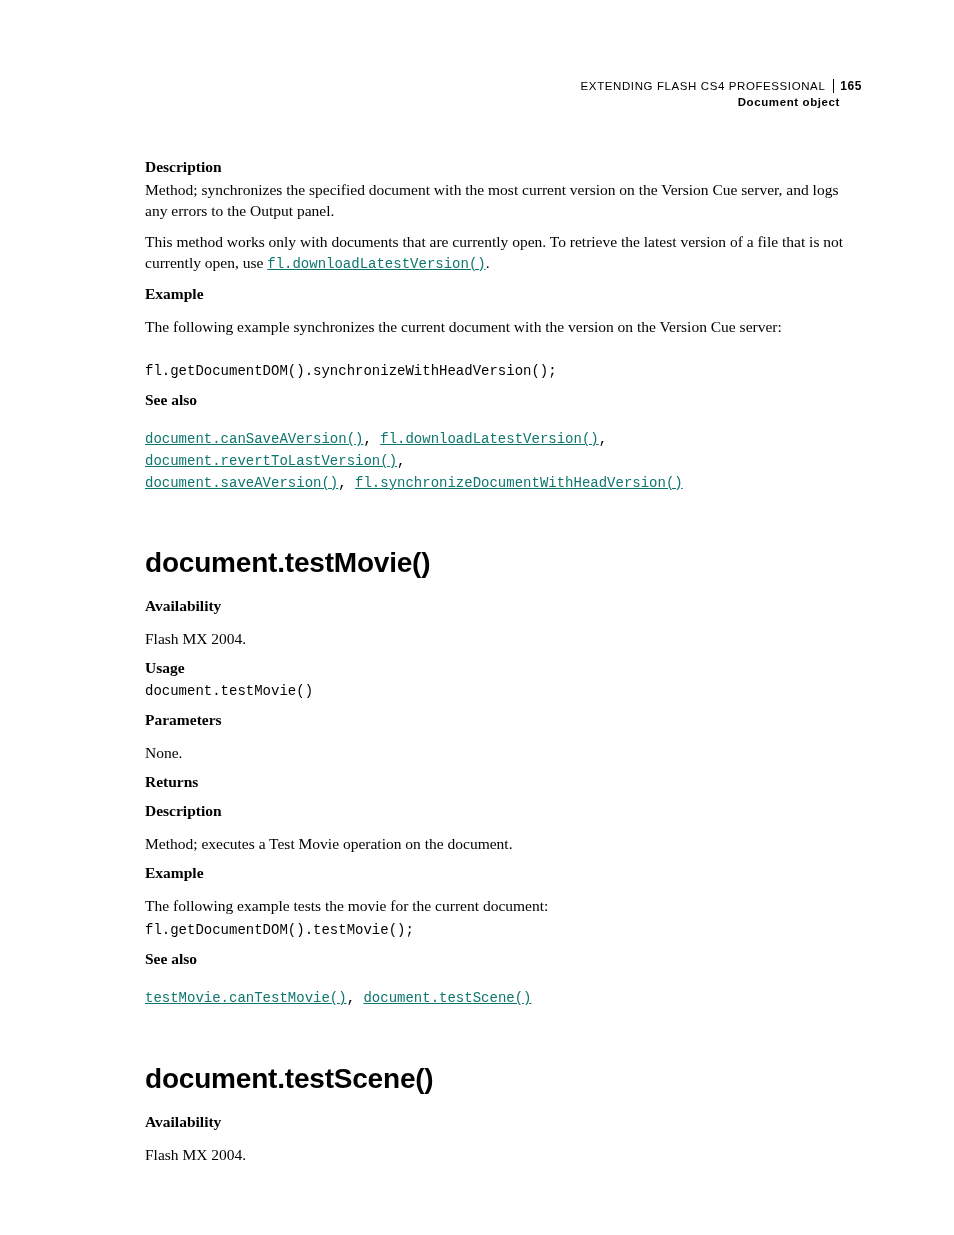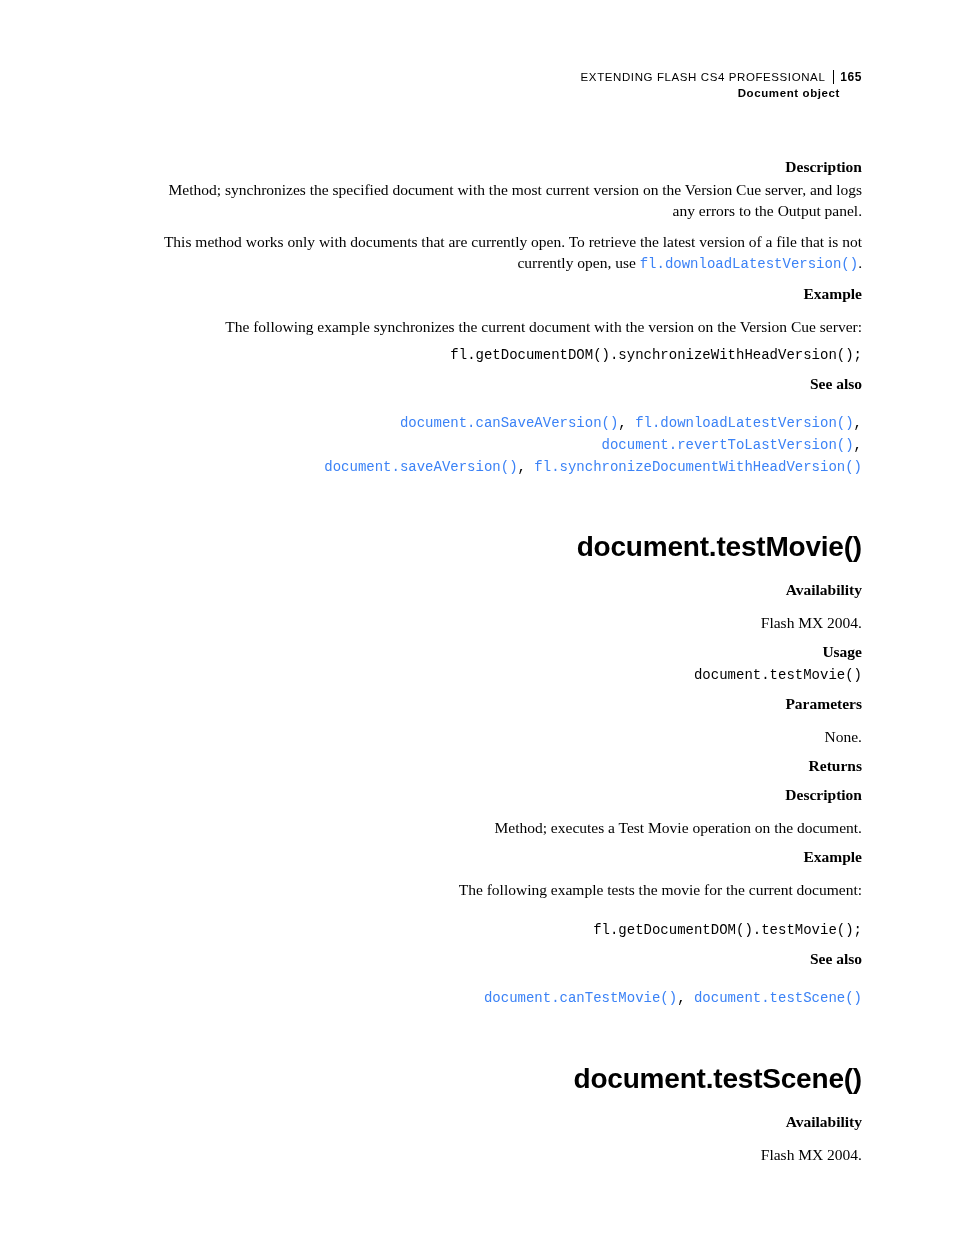--- a/index.html
+++ b/index.html
@@ -11,21 +11,21 @@
   }
   .page {
     width: 954px;
     height: 1235px;
     position: relative;
     box-sizing: border-box;
     padding: 85px 92px 60px 145px;
   }
   .running-head {
     position: absolute;
-    top: 70px;
+    top: 79px;
     right: 92px;
     text-align: right;
     font-family: "Myriad Pro", "Helvetica Neue", Arial, sans-serif;
     font-size: 11.5px;
     letter-spacing: 0.6px;
     line-height: 1.25;
   }
   .running-head .book-title {
     font-weight: 400;
     display: inline-block;
@@ -40,40 +40,40 @@
   .running-head .chapter {
     font-weight: 700;
     margin-top: 1px;
     padding-right: 22px;
   }
   .content {
     margin-top: 72px;
     font-size: 15.5px;
     line-height: 1.35;
     color: #000;
-    text-align: right;
   }
   .label {
     font-weight: 700;
     margin-top: 8px;
     margin-bottom: 2px;
     font-size: 15.5px;
   }
   .para { margin: 0 0 10px 0; }
   .para-tight { margin: 12px 0 4px 0; }
   .code {
     font-family: "Courier New", Courier, monospace;
     font-size: 14px;
     line-height: 1.5;
   }
   .link {
-    color: #3b82f6;
+    color: #0f766e;
     font-family: "Courier New", Courier, monospace;
     font-size: 14px;
     cursor: pointer;
+    text-decoration: underline;
   }
   .seealso-block {
     font-family: "Courier New", Courier, monospace;
     font-size: 14px;
     line-height: 1.55;
     margin-top: 18px;
   }
   .sep { color: #000; }
   h2.api-heading {
     font-family: "Myriad Pro", "Helvetica Neue", Arial, sans-serif;
@@ -99,21 +99,21 @@
   <div class="content">
 
     <div class="label" style="margin-top:0">Description</div>
     <p class="para">Method; synchronizes the specified document with the most current version on the Version Cue server, and logs any errors to the Output panel.</p>
     <p class="para">
       <span>This method works only with documents that are currently open. To retrieve the latest version of a file that is not currently open, use </span><span class="link">fl.downloadLatestVersion()</span><span>.</span>
     </p>
 
     <div class="label">Example</div>
     <p class="para-tight">The following example synchronizes the current document with the version on the Version Cue server:</p>
-    <div class="code" style="margin-top:8px">fl.getDocumentDOM().synchronizeWithHeadVersion();</div>
+    <div class="code" style="margin-top:24px">fl.getDocumentDOM().synchronizeWithHeadVersion();</div>
 
     <div class="label">See also</div>
     <div class="seealso-block">
       <span class="link">document.canSaveAVersion()</span><span class="sep">, </span><span class="link">fl.downloadLatestVersion()</span><span class="sep">, </span><span class="link">document.revertToLastVersion()</span><span class="sep">, </span><br>
       <span class="link">document.saveAVersion()</span><span class="sep">, </span><span class="link">fl.synchronizeDocumentWithHeadVersion()</span>
     </div>
 
     <h2 class="api-heading">document.testMovie()</h2>
 
     <div class="label">Availability</div>
@@ -125,25 +125,25 @@
     <div class="label">Parameters</div>
     <p class="para-tight">None.</p>
 
     <div class="label">Returns</div>
 
     <div class="label">Description</div>
     <p class="para-tight">Method; executes a Test Movie operation on the document.</p>
 
     <div class="label">Example</div>
     <p class="para-tight">The following example tests the movie for the current document:</p>
-    <div class="code" style="margin-top:20px">fl.getDocumentDOM().testMovie();</div>
+    <div class="code" style="margin-top:4px">fl.getDocumentDOM().testMovie();</div>
 
     <div class="label">See also</div>
     <div class="seealso-block">
-      <span class="link">document.canTestMovie()</span><span class="sep">, </span><span class="link">document.testScene()</span>
+      <span class="link">testMovie.canTestMovie()</span><span class="sep">, </span><span class="link">document.testScene()</span>
     </div>
 
     <h2 class="api-heading">document.testScene()</h2>
 
     <div class="label">Availability</div>
     <p class="para-tight">Flash MX 2004.</p>
 
   </div>
 </div>
 

